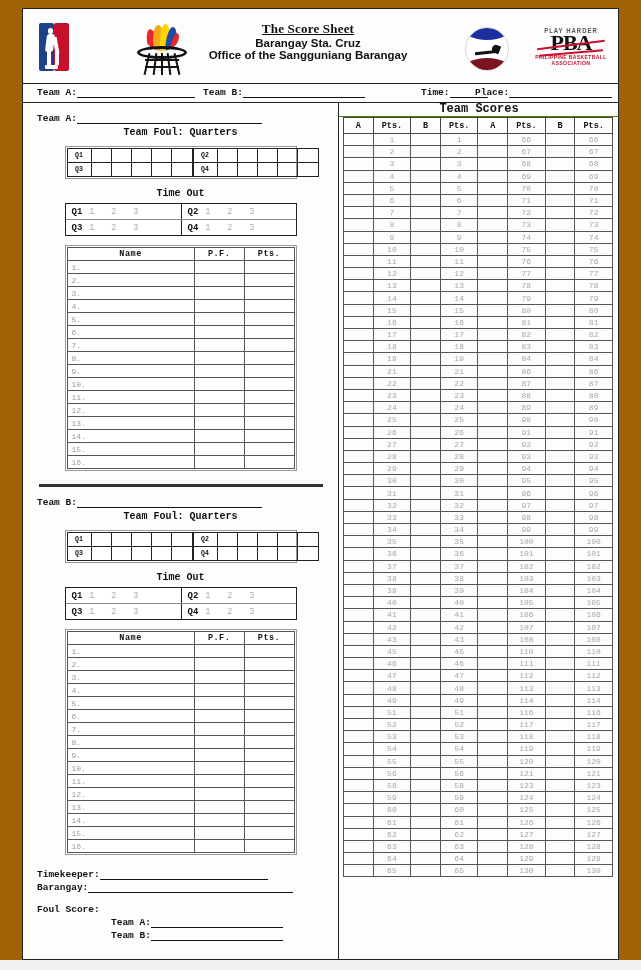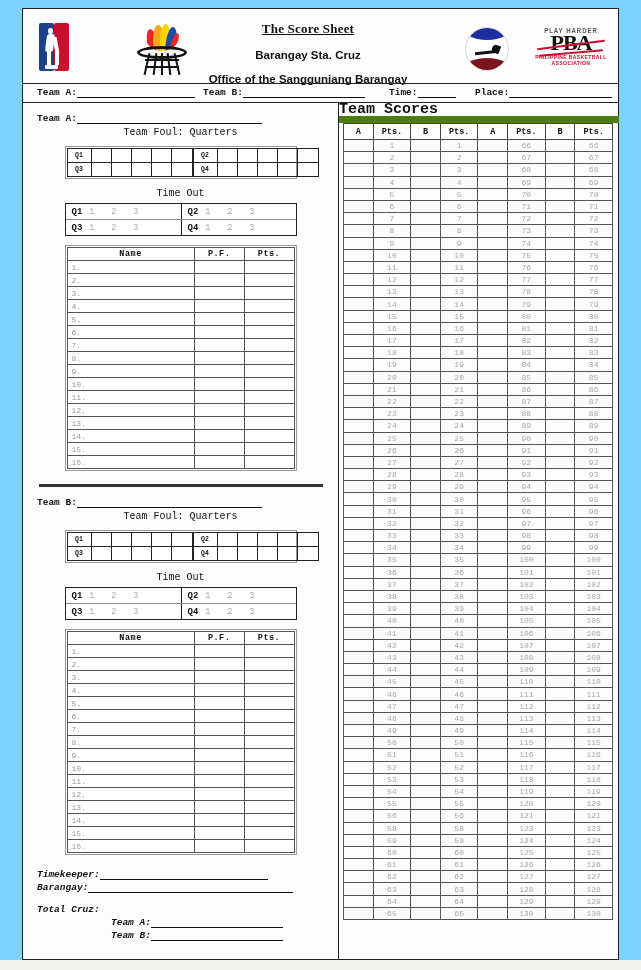--- a/index.html
+++ b/index.html
@@ -4,21 +4,21 @@
 <style>
   html,body{margin:0;padding:0;}
   body{
     width:641px;height:970px;
     background:#f0f0ee;
     font-family:"Liberation Mono", monospace;
     overflow:hidden;
   }
   .page{
     position:absolute;left:0;top:0;width:641px;height:960px;
-    background:#7dd3fc;
+    background:#a16207;
     box-sizing:border-box;
   }
   .sheet{
     position:absolute;left:22px;top:8px;width:597px;height:952px;
     background:#fdfdfd;
     border:1px solid #222;
     box-sizing:border-box;
   }
   
   .header{
@@ -60,21 +60,21 @@
   .sk .net u:nth-of-type(2){top:13px;}
   
   .titleblock{position:absolute;left:170px;top:12px;width:230px;text-align:center;}
   .t-main{
     font-family:"Liberation Serif", serif;
     font-weight:bold;font-size:13px;color:#111;
     text-decoration:underline;letter-spacing:.2px;
   }
   .t-sub{
     font-family:"Liberation Sans", sans-serif;
-    font-weight:bold;font-size:11.5px;color:#111;margin-top:12px;
+    font-weight:bold;font-size:11.5px;color:#111;margin-top:0;
   }
   
   .nike{left:442px;top:18px;width:42px;height:42px;border-radius:50%;overflow:hidden;background:#fff;border:1px solid #d8d8d8;}
   .nike .top{position:absolute;left:-4px;top:-6px;width:50px;height:18px;background:#1d2f9e;border-radius:0 0 50% 50%/0 0 70% 70%;}
   .nike .bot{position:absolute;left:-4px;bottom:-6px;width:50px;height:18px;background:#7a1420;border-radius:50% 50% 0 0/70% 70% 0 0;}
   .nike .swoosh{position:absolute;left:9px;top:17px;width:24px;height:9px;}
   .nike .swoosh b{position:absolute;display:block;background:#111;}
   .nike .s1{left:0;top:6px;width:24px;height:3px;border-radius:0 0 12px 2px;transform:rotate(-6deg);}
   .nike .s2{left:17px;top:0px;width:8px;height:8px;border-radius:50% 0 0 50%;transform:rotate(22deg);}
   
@@ -90,36 +90,36 @@
   
   .idrow{
     position:relative;height:18px;
     border-top:1px solid #222;border-bottom:1px solid #222;
     font-size:9.5px;font-weight:bold;color:#111;
   }
   .idrow .cell{position:absolute;top:3px;white-space:nowrap;}
   .idrow .line{display:inline-block;border-bottom:1px solid #111;vertical-align:bottom;height:10px;}
   .idA{left:14px;}
   .idB{left:180px;}
-  .idT{left:366px;}
+  .idT{left:398px;}
   .idP{left:452px;}
   
   .body{position:relative;height:857px;}
   .left{
     position:absolute;left:0;top:0;width:316px;height:857px;
     border-right:1px solid #222;box-sizing:border-box;
   }
   .right{
     position:absolute;left:316px;top:0;width:280px;height:857px;
   }
   
   .teamline{font-size:9.5px;font-weight:bold;color:#111;margin:10px 0 0 14px;}
   .teamline .line{display:inline-block;border-bottom:1px solid #111;width:185px;height:10px;vertical-align:bottom;}
   .sectitle{
-    text-align:center;font-size:10px;font-weight:normal;color:#111;margin-top:3px;
+    text-align:center;font-size:10px;font-weight:bold;color:#111;margin-top:3px;
   }
   .sectitle.to{margin-top:9px;}
   
   .foulwrap{
     margin:8px auto 0 auto;width:232px;border:1px solid #999;
     background:#fff;padding:1px;box-sizing:border-box;
   }
   .foulrow{display:flex;}
   .fgroup{display:flex;border:1px solid #222;box-sizing:border-box;}
   .fgap{width:8px;}
@@ -161,29 +161,29 @@
   .roster td.nm{
     font-size:8px;color:#9a9a9a;padding-left:4px;text-align:left;
   }
   .roster .c-name{width:56%;}
   .roster .c-pf{width:22%;}
   .roster .c-pts{width:22%;}
   .divider{
     width:284px;height:3px;background:#333;margin:13px auto 0 auto;
   }
   
-  .footer{margin:14px 0 0 14px;font-size:9.5px;font-weight:bold;color:#111;font-style:italic;}
+  .footer{margin:14px 0 0 14px;font-size:9.5px;font-weight:bold;color:#111;}
   .footer .row{margin-bottom:2px;white-space:nowrap;}
   .footer .line{display:inline-block;border-bottom:1px solid #111;height:10px;vertical-align:bottom;}
   .footer .indent{margin-left:74px;}
   .footer .gap{height:9px;}
   
   .stitle{
-    font-size:15px;font-weight:bold;color:#111;
-    border-bottom:7px solid #4d7c0f;height:13px;line-height:13px;
+    text-align:center;font-size:12px;font-weight:bold;color:#111;
+    border-bottom:1px solid #4d7c0f;height:13px;line-height:13px;
   }
   .stwrap{padding:0 6px 0 4px;}
   .stwrap table{border-collapse:collapse;width:100%;}
   .stwrap th{
     border:1px solid #444;height:13px;font-size:8.5px;font-weight:bold;color:#111;
   }
   .stwrap td{
     border:1px solid #555;height:12.2px;font-size:8px;color:#a6a6a6;
     text-align:center;box-sizing:border-box;
   }
@@ -628,21 +628,21 @@
 
       <div class="footer">
         <div class="row">
           <span>Timekeeper:</span><span class="line" style="width:168px"></span>
         </div>
         <div class="row">
           <span>Barangay:</span><span class="line" style="width:205px"></span>
         </div>
         <div class="gap"></div>
         <div class="row">
-          <span>Total Cruz:</span>
+          <span>Foul Score:</span>
         </div>
         <div class="row indent">
           <span>Team A:</span><span class="line" style="width:132px"></span>
         </div>
         <div class="row indent">
           <span>Team B:</span><span class="line" style="width:132px"></span>
         </div>
       </div>
     </div>
 
@@ -848,30 +848,20 @@
                   <td>19</td>
                   <td class="blank"></td>
                   <td>19</td>
                   <td class="blank"></td>
                   <td>84</td>
                   <td class="blank"></td>
                   <td>84</td>
                 </tr>
                 <tr>
                   <td class="blank"></td>
-                  <td>20</td>
-                  <td class="blank"></td>
-                  <td>20</td>
-                  <td class="blank"></td>
-                  <td>85</td>
-                  <td class="blank"></td>
-                  <td>85</td>
-                </tr>
-                <tr>
-                  <td class="blank"></td>
                   <td>21</td>
                   <td class="blank"></td>
                   <td>21</td>
                   <td class="blank"></td>
                   <td>86</td>
                   <td class="blank"></td>
                   <td>86</td>
                 </tr>
                 <tr>
                   <td class="blank"></td>
@@ -1088,30 +1078,20 @@
                   <td>43</td>
                   <td class="blank"></td>
                   <td>43</td>
                   <td class="blank"></td>
                   <td>108</td>
                   <td class="blank"></td>
                   <td>108</td>
                 </tr>
                 <tr>
                   <td class="blank"></td>
-                  <td>44</td>
-                  <td class="blank"></td>
-                  <td>44</td>
-                  <td class="blank"></td>
-                  <td>109</td>
-                  <td class="blank"></td>
-                  <td>109</td>
-                </tr>
-                <tr>
-                  <td class="blank"></td>
                   <td>45</td>
                   <td class="blank"></td>
                   <td>45</td>
                   <td class="blank"></td>
                   <td>110</td>
                   <td class="blank"></td>
                   <td>110</td>
                 </tr>
                 <tr>
                   <td class="blank"></td>
@@ -1145,30 +1125,20 @@
                 </tr>
                 <tr>
                   <td class="blank"></td>
                   <td>49</td>
                   <td class="blank"></td>
                   <td>49</td>
                   <td class="blank"></td>
                   <td>114</td>
                   <td class="blank"></td>
                   <td>114</td>
-                </tr>
-                <tr>
-                  <td class="blank"></td>
-                  <td>50</td>
-                  <td class="blank"></td>
-                  <td>50</td>
-                  <td class="blank"></td>
-                  <td>115</td>
-                  <td class="blank"></td>
-                  <td>115</td>
                 </tr>
                 <tr>
                   <td class="blank"></td>
                   <td>51</td>
                   <td class="blank"></td>
                   <td>51</td>
                   <td class="blank"></td>
                   <td>116</td>
                   <td class="blank"></td>
                   <td>116</td>

